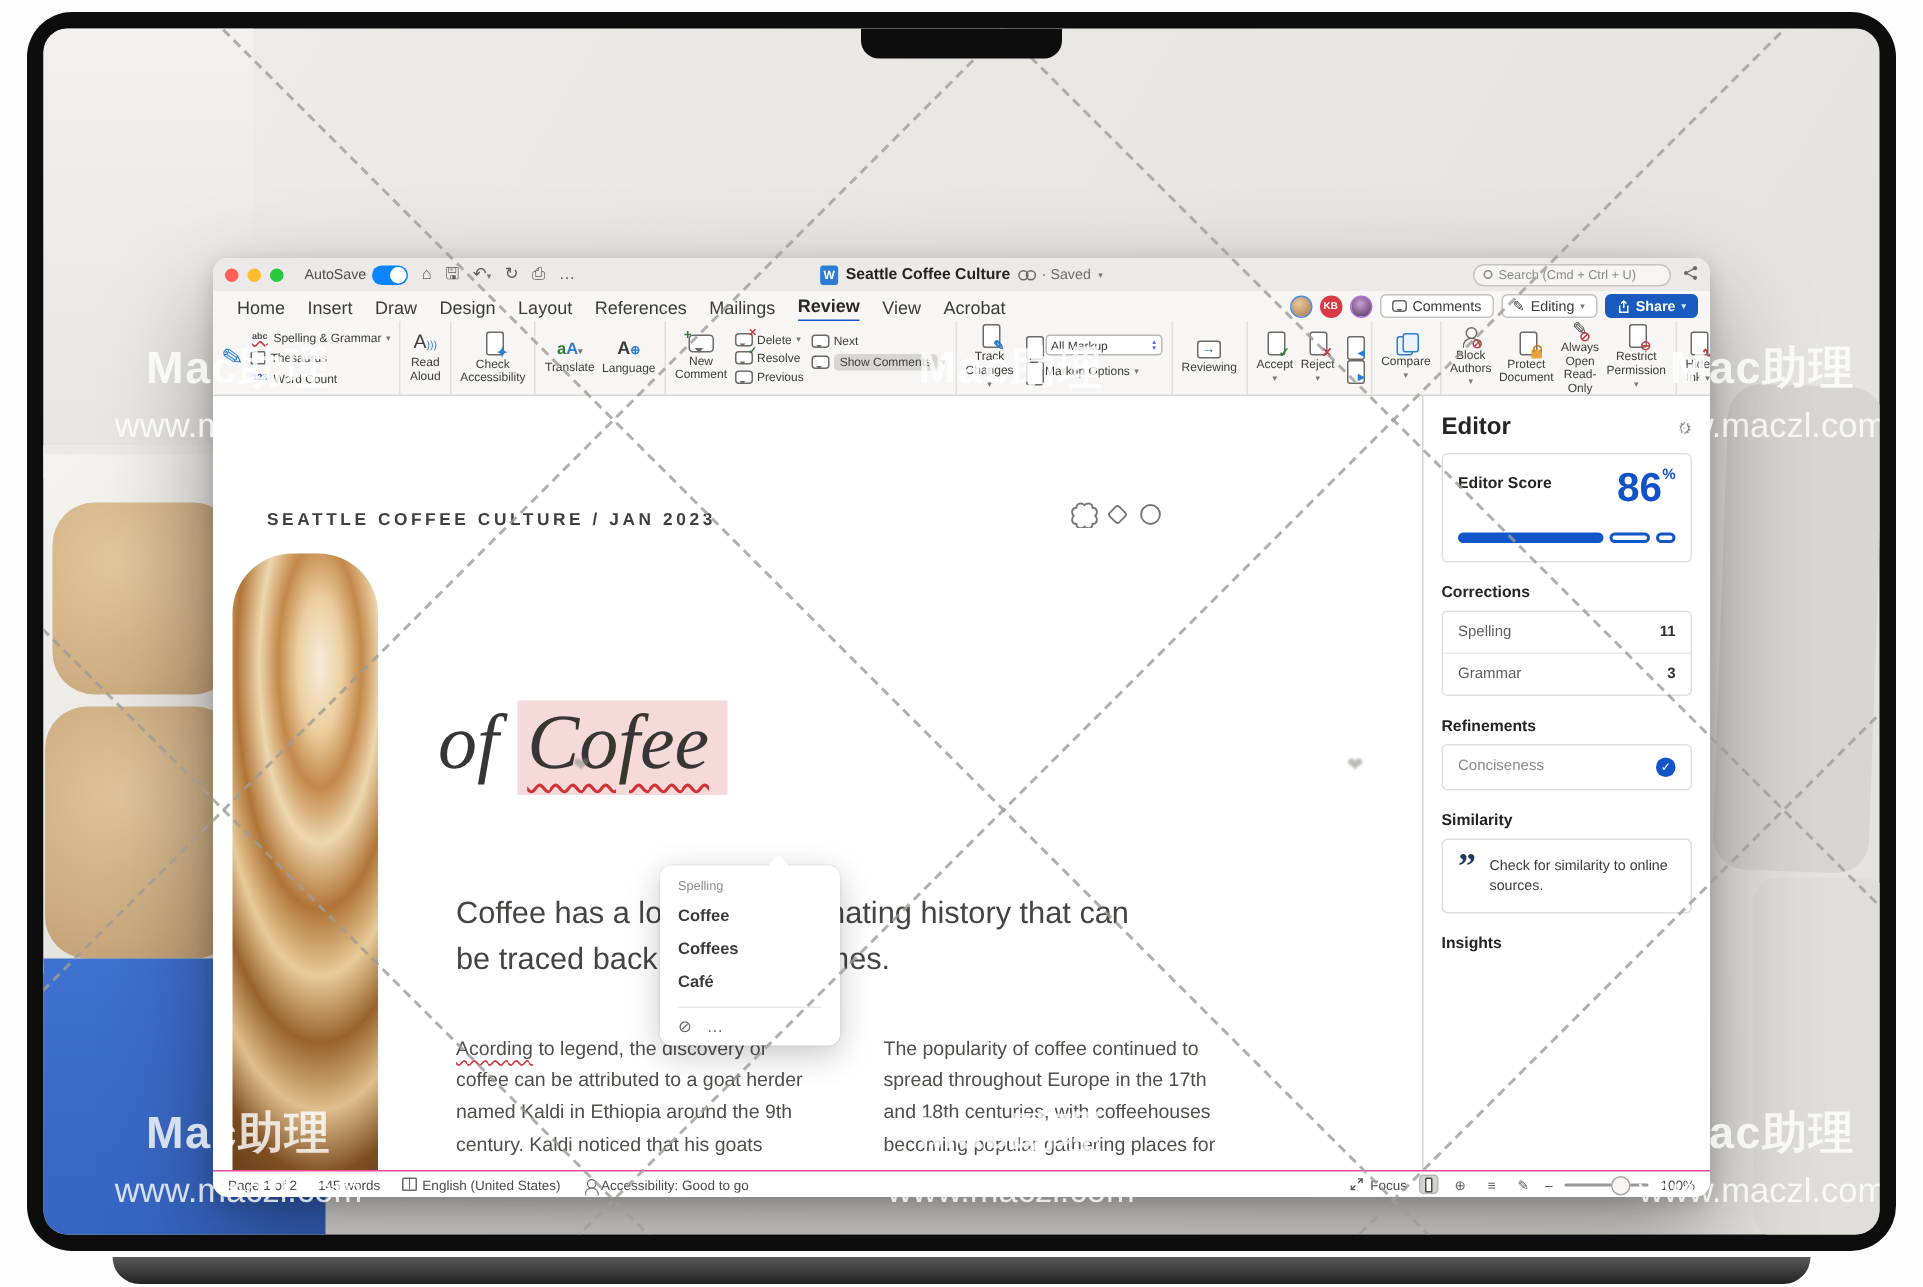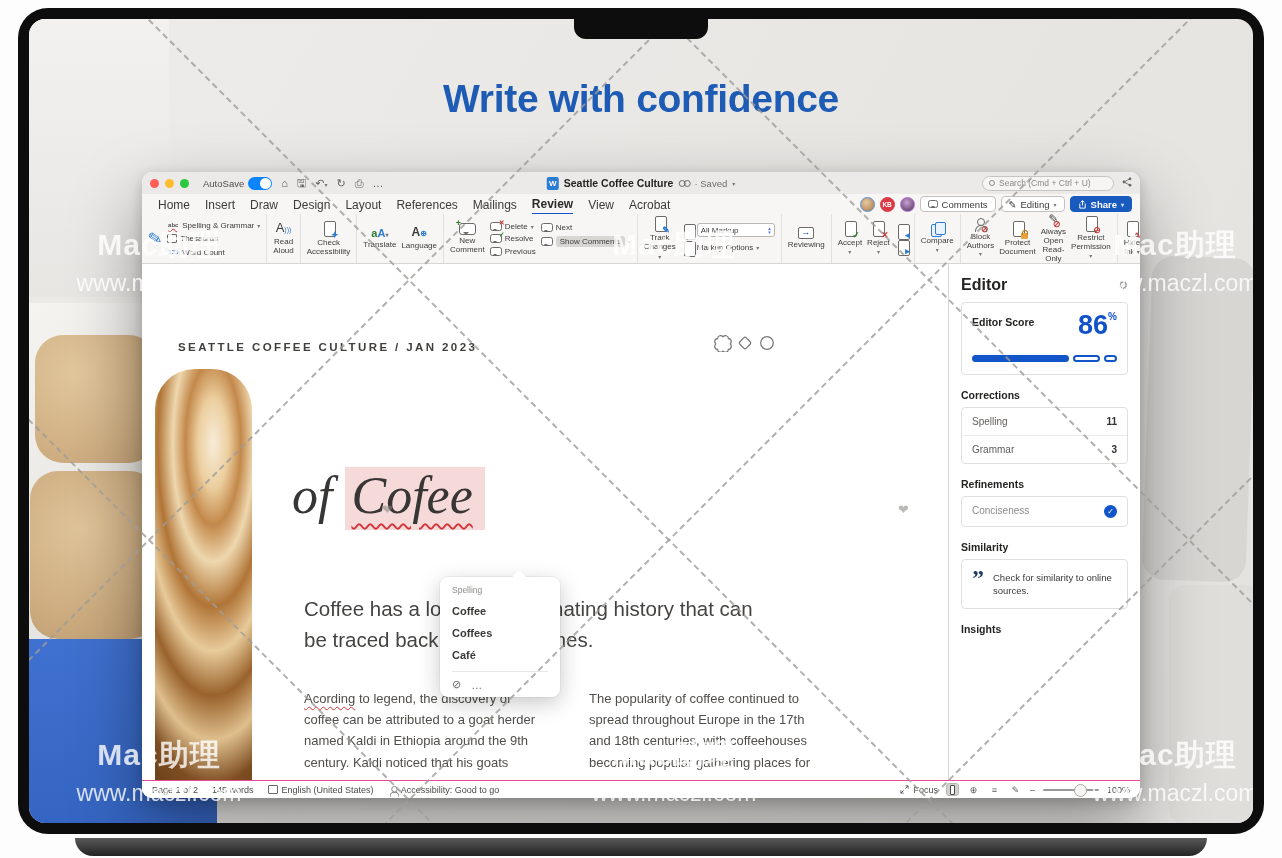--- a/index.html
+++ b/index.html
@@ -180,21 +180,20 @@
     <div class="screen">
 
       <div class="wp wp-panel-tl"></div>
       <div class="wp wp-tray"></div>
       <div class="wp wp-cake1"></div>
       <div class="wp wp-cake2"></div>
       <div class="wp wp-table"></div>
       <div class="wp wp-right1"></div>
       <div class="wp wp-right2"></div>
 
-      <div class="hero">Write with confidence</div>
 
       <div class="win">
 
         <div class="tb">
           <span class="dot dr"></span>
           <span class="dot dy"></span>
           <span class="dot dg"></span>
           <span class="tb-label">AutoSave</span>
           <span class="toggle"></span>
           <span class="tb-ic">⌂</span>

